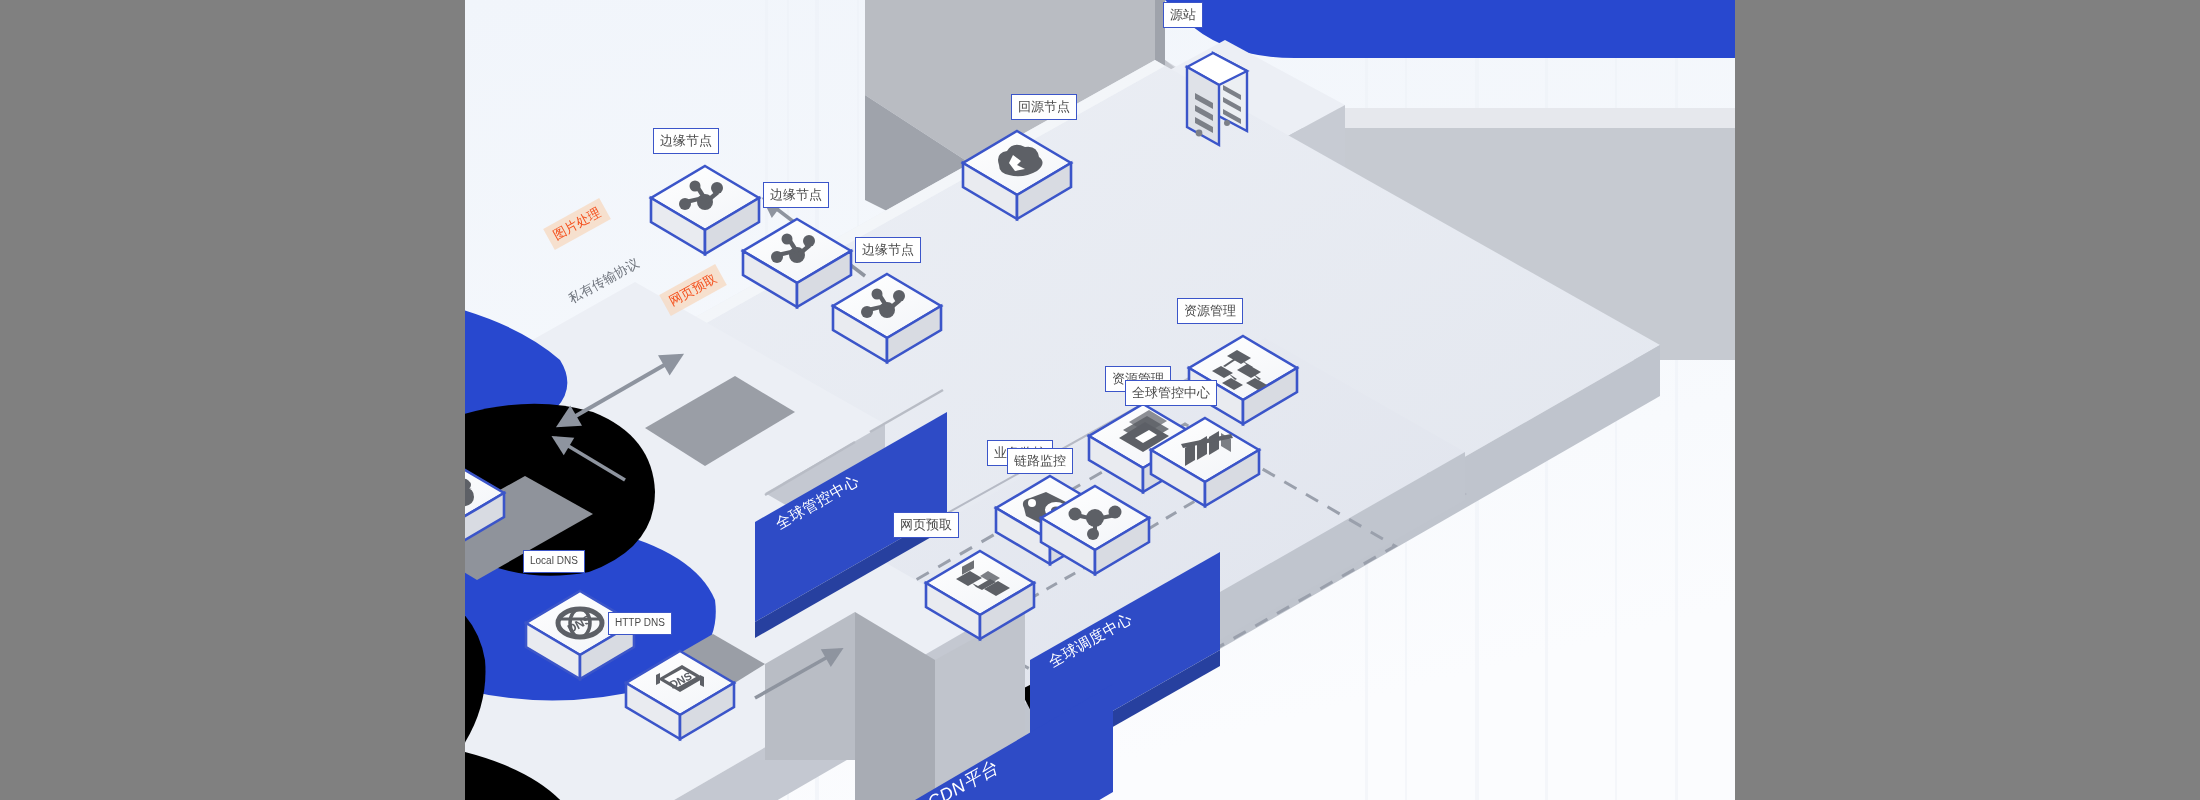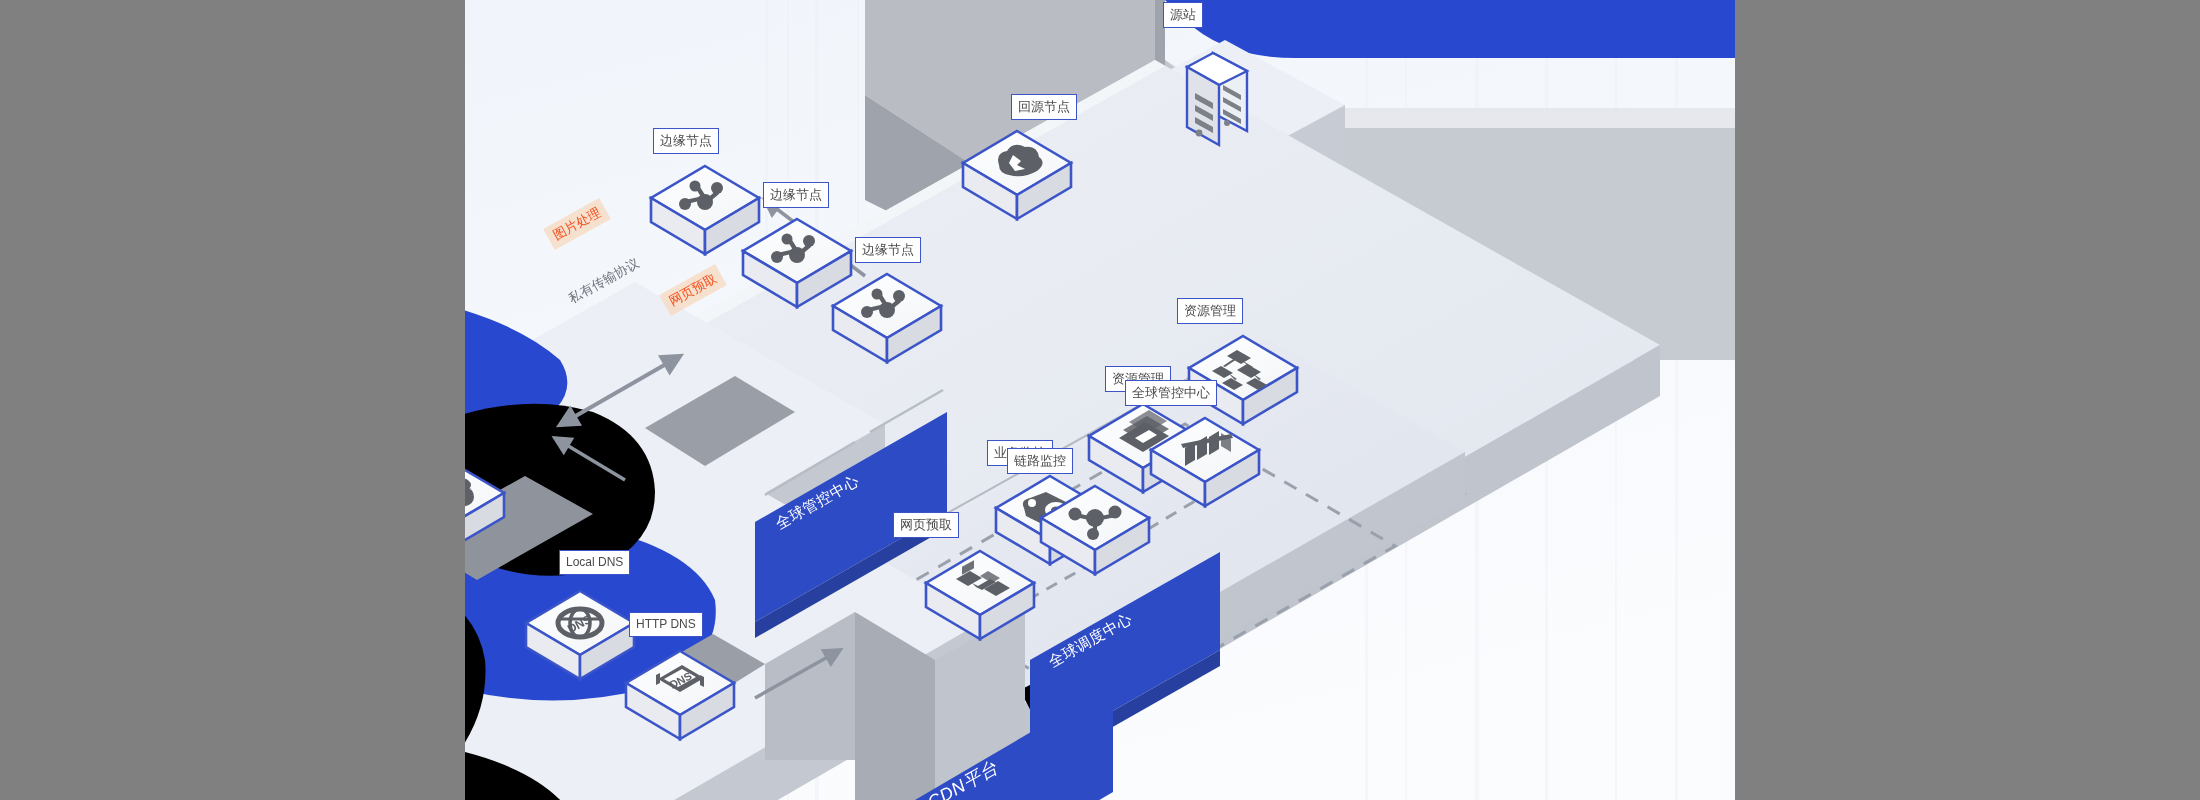--- a/index.html
+++ b/index.html
@@ -13,21 +13,21 @@
     overflow:hidden;
   }
   svg.layer{position:absolute;left:0;top:0;width:1270px;height:800px;overflow:visible;}
 
   
   .chip{
     position:absolute;background:#ffffff;border:1px solid #3b55c9;
     color:#4a4a4a;font-size:13px;line-height:1;padding:5px 6px 6px;
     white-space:nowrap;z-index:40;
   }
-  .chip.latin{font-size:12px;margin-left:36px;}
+  .chip.latin{font-size:10px;}
 
   
   .tag{
     position:absolute;color:#f4511e;background:rgba(247,216,191,.75);
     font-size:13px;padding:3px 6px;white-space:nowrap;z-index:41;
   }
 
   
   .banner{position:absolute;z-index:35;}
   .banner .txt{
@@ -432,21 +432,21 @@
         <path d="M60 70 L114 38 L114 62 L60 94 Z" fill="#d8dbe2" stroke="#3b55c9" stroke-width="2.6"></path>
         <g>
           <path d="M38 34 L62 20 L84 33 L60 47 Z" fill="#5d6066"></path>
           <path d="M44 34 L62 24 L76 32 L58 42 Z" fill="#ffffff"></path>
           <text x="61" y="39" font-size="11" font-family="Liberation Sans, sans-serif" fill="#5d6066" text-anchor="middle" font-weight="bold" transform="rotate(-28 61 36)">DNS</text>
           <path d="M36 30 L40 28 L40 38 L36 40 Z" fill="#5d6066"></path>
           <path d="M80 30 L84 32 L84 42 L80 40 Z" fill="#5d6066"></path>
         </g>
       </svg>
     </div>
-    <div class="chip latin" style="left:128px;top:612px;">HTTP DNS</div>
+    <div class="chip latin" style="left:143px;top:612px;">HTTP DNS</div>
 
     <div class="tag" style="left:80px;top:212px;transform:rotate(-29deg);">图片处理</div>
     <div class="tag" style="left:196px;top:278px;transform:rotate(-29deg);">网页预取</div>
     <div style="position:absolute;left:100px;top:272px;transform:rotate(-29deg);
                 font-size:13px;color:#6f747d;white-space:nowrap;z-index:41;">私有传输协议</div>
 
     <div class="banner" style="left:290px;top:400px;">
       <svg width="260" height="300" viewBox="0 0 260 300">
         <path d="M0 122 L192 12 L192 112 L0 222 Z" fill="#2e4bc6"></path>
         <path d="M0 222 L192 112 L192 128 L0 238 Z" fill="#27409f"></path>

